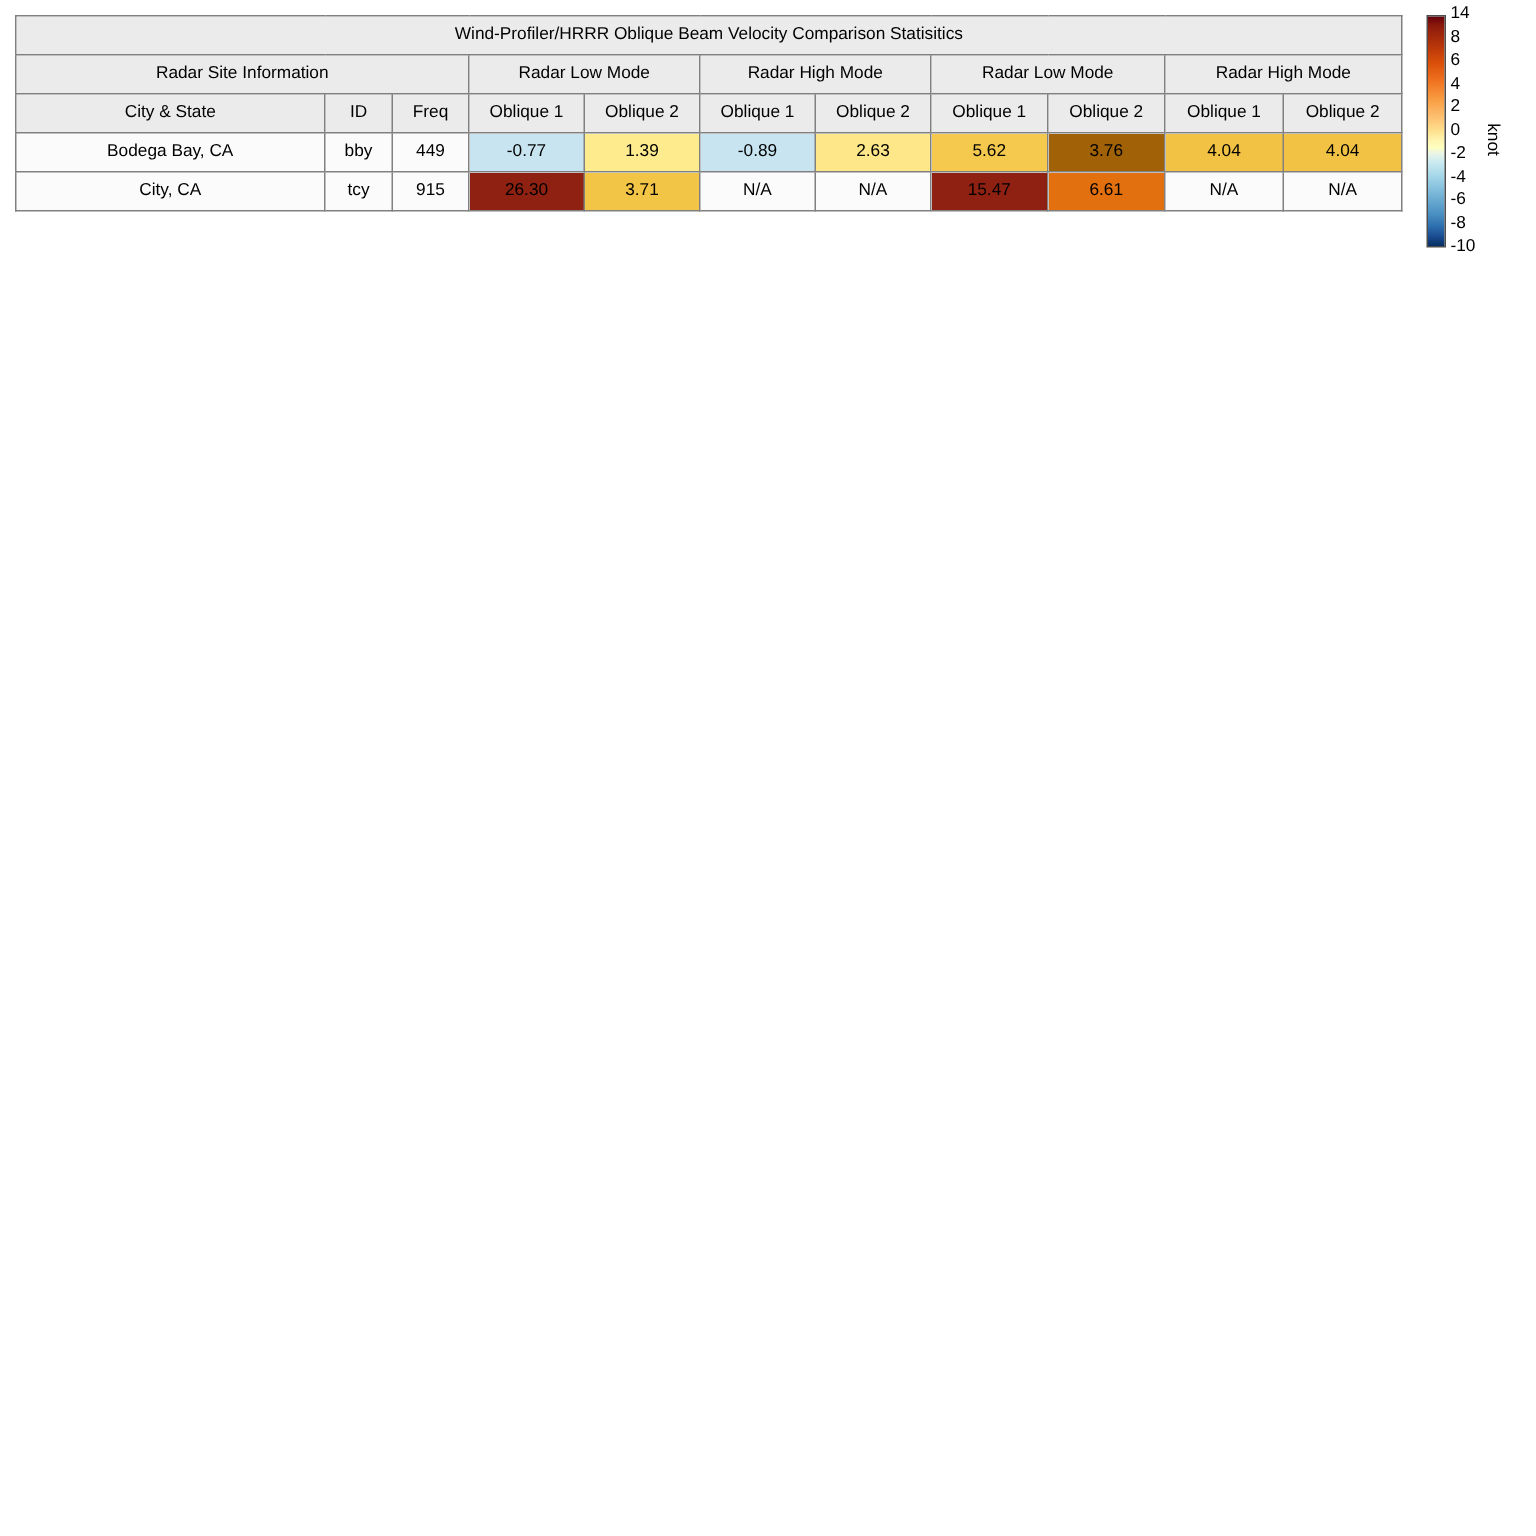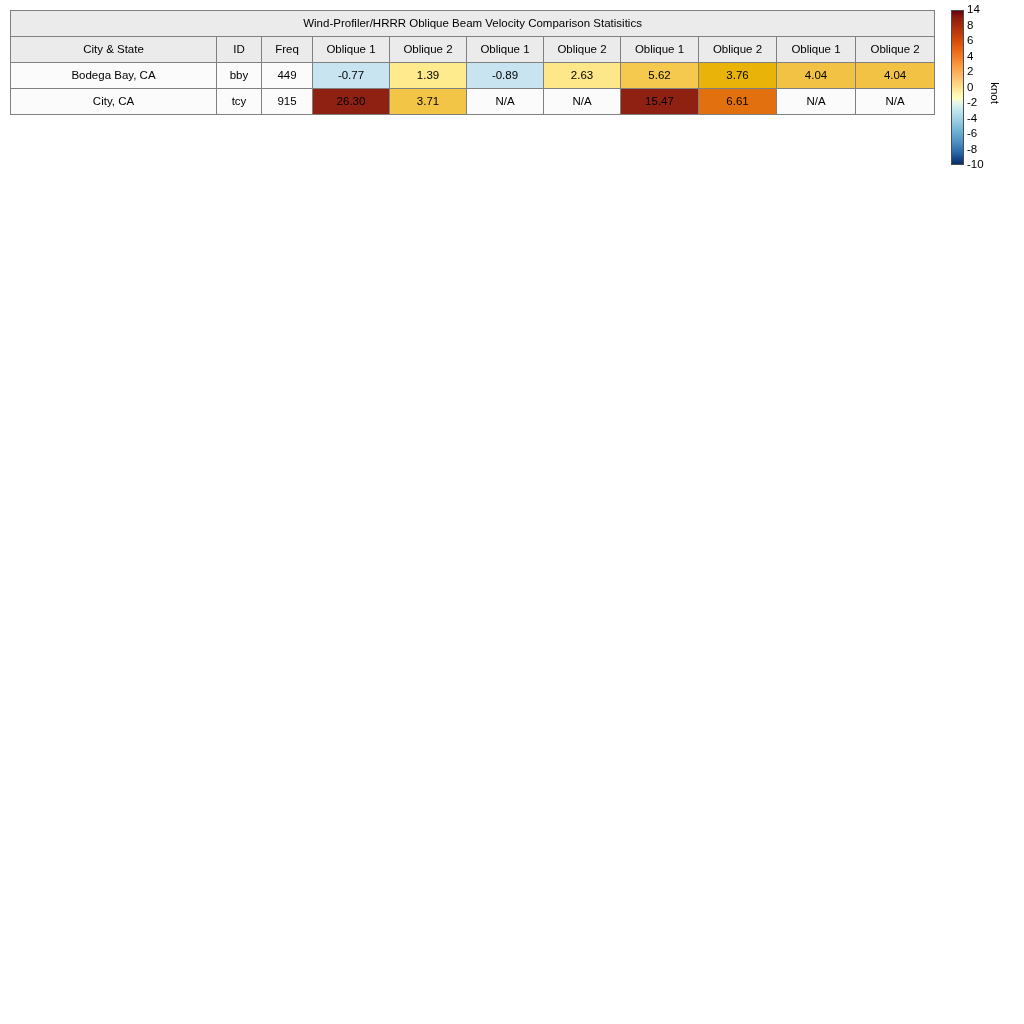--- a/index.html
+++ b/index.html
@@ -137,20 +137,27 @@
       <col style="width:79px">
       <col style="width:79px">
     </colgroup>
     <tbody>
 
       <tr>
         <td class="hdr" colspan="11">Wind-Profiler/HRRR Oblique Beam Velocity Comparison Statisitics</td>
       </tr>
 
 
+      <tr>
+        <td class="hdr" colspan="3">Radar Site Information</td>
+        <td class="hdr" colspan="2">Radar Low Mode</td>
+        <td class="hdr" colspan="2">Radar High Mode</td>
+        <td class="hdr" colspan="2">Radar Low Mode</td>
+        <td class="hdr" colspan="2">Radar High Mode</td>
+      </tr>
 
       <tr>
         <td class="hdr">City &amp; State</td>
         <td class="hdr">ID</td>
         <td class="hdr">Freq</td>
         <td class="hdr">Oblique 1</td>
         <td class="hdr">Oblique 2</td>
         <td class="hdr">Oblique 1</td>
         <td class="hdr">Oblique 2</td>
         <td class="hdr">Oblique 1</td>
@@ -161,21 +168,21 @@
 
       <tr>
         <td class="rowlabel">Bodega Bay, CA</td>
         <td class="rowlabel">bby</td>
         <td class="rowlabel">449</td>
         <td style="background: rgb(199, 228, 240);">-0.77</td>
         <td style="background: rgb(253, 235, 142);">1.39</td>
         <td style="background: rgb(199, 228, 240);">-0.89</td>
         <td style="background: rgb(253, 231, 137);">2.63</td>
         <td style="background: rgb(244, 201, 78);">5.62</td>
-        <td style="background: #eab308;">3.76</td>
+        <td style="background: #a16207;">3.76</td>
         <td style="background: rgb(242, 194, 69);">4.04</td>
         <td style="background: rgb(242, 194, 69);">4.04</td>
       </tr>
 
       <tr>
         <td class="rowlabel">City, CA</td>
         <td class="rowlabel">tcy</td>
         <td class="rowlabel">915</td>
         <td style="background: rgb(142, 33, 18);">26.30</td>
         <td style="background: rgb(243, 197, 70);">3.71</td>

